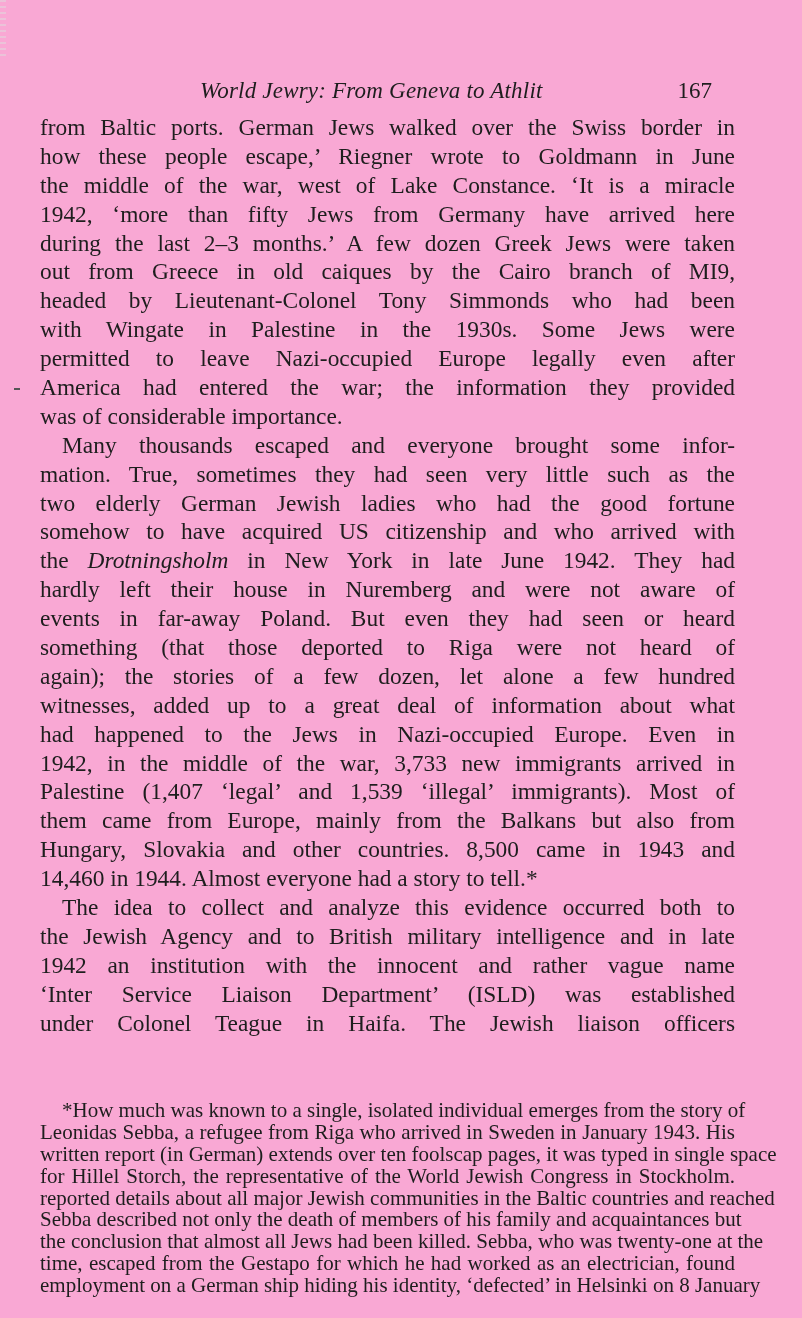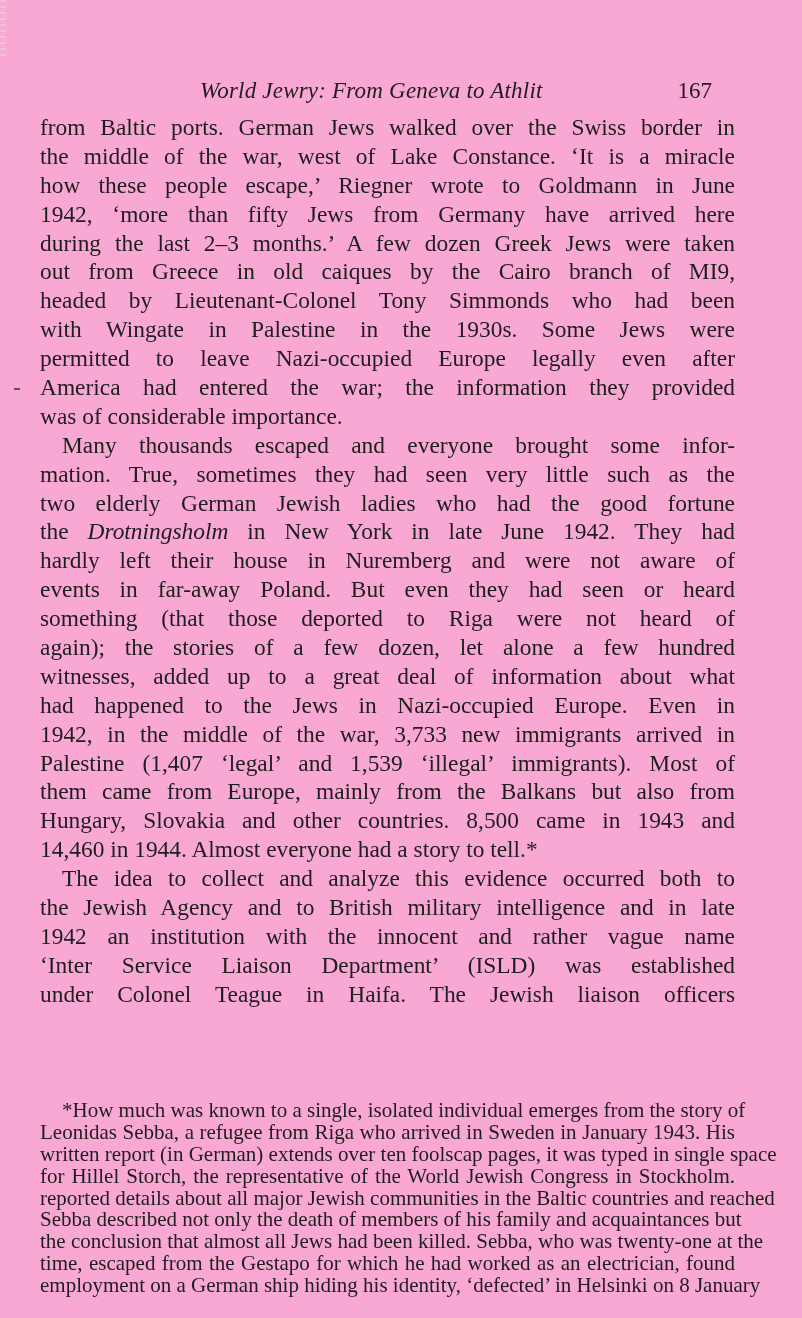--- a/index.html
+++ b/index.html
@@ -112,33 +112,34 @@
   <div class="edge-speckle"></div>
   <div class="margin-mark"></div>
 
   <div class="running-head">
     <span class="running-title">World Jewry: From Geneva to Athlit</span>
     <span class="page-number">167</span>
   </div>
 
   <div class="body-text">
     <span class="line">from Baltic ports. German Jews walked over the Swiss border in</span>
+    <span class="line">how these people escape,’ Riegner wrote to Goldmann in June</span>
     <span class="line">the middle of the war, west of Lake Constance. ‘It is a miracle</span>
-    <span class="line">how these people escape,’ Riegner wrote to Goldmann in June</span>
     <span class="line">1942, ‘more than fifty Jews from Germany have arrived here</span>
     <span class="line">during the last 2–3 months.’ A few dozen Greek Jews were taken</span>
     <span class="line">out from Greece in old caiques by the Cairo branch of MI9,</span>
     <span class="line">headed by Lieutenant-Colonel Tony Simmonds who had been</span>
     <span class="line">with Wingate in Palestine in the 1930s. Some Jews were</span>
     <span class="line">permitted to leave Nazi-occupied Europe legally even after</span>
     <span class="line">America had entered the war; the information they provided</span>
     <span class="line last">was of considerable importance.</span>
     <span class="line indent">Many thousands escaped and everyone brought some infor-</span>
     <span class="line">mation. True, sometimes they had seen very little such as the</span>
     <span class="line">two elderly German Jewish ladies who had the good fortune</span>
+    <span class="line">somehow to have acquired US citizenship and who arrived with</span>
     <span class="line"><span>the </span><em>Drotningsholm</em><span> in New York in late June 1942. They had</span></span>
     <span class="line">hardly left their house in Nuremberg and were not aware of</span>
     <span class="line">events in far-away Poland. But even they had seen or heard</span>
     <span class="line">something (that those deported to Riga were not heard of</span>
     <span class="line">again); the stories of a few dozen, let alone a few hundred</span>
     <span class="line">witnesses, added up to a great deal of information about what</span>
     <span class="line">had happened to the Jews in Nazi-occupied Europe. Even in</span>
     <span class="line">1942, in the middle of the war, 3,733 new immigrants arrived in</span>
     <span class="line">Palestine (1,407 ‘legal’ and 1,539 ‘illegal’ immigrants). Most of</span>
     <span class="line">them came from Europe, mainly from the Balkans but also from</span>

